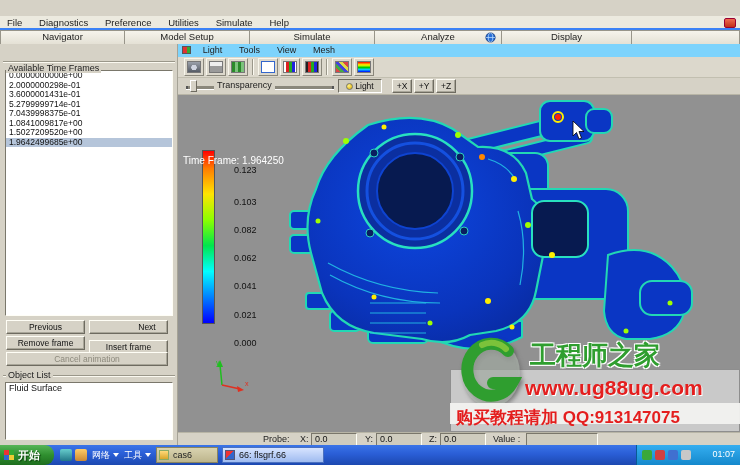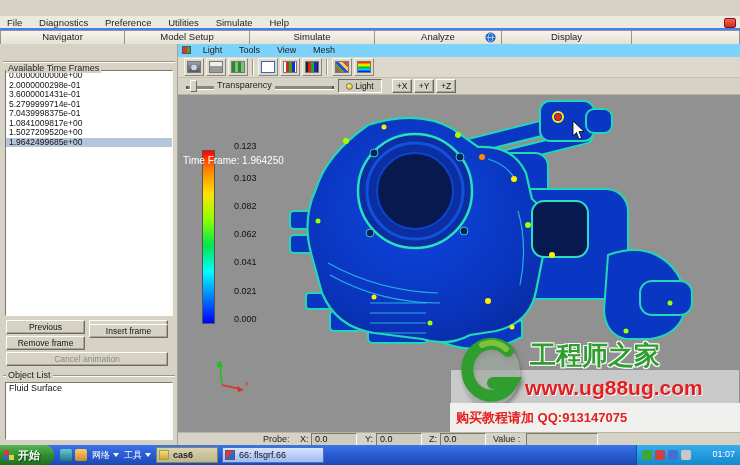--- a/index.html
+++ b/index.html
@@ -74,29 +74,29 @@
   .bulb { display:inline-block; width:7px; height:7px; border-radius:50%; margin-right:2px; vertical-align:-1px;
     background:radial-gradient(circle at 35% 35%,#fff48a,#e8c020 70%,#a08010); border:1px solid #776; }
   .axisbtn { position:absolute; top:1px; width:20px; height:14px; font-size:8.5px; line-height:12px; }
 
   
   .viewport { position:absolute; left:178px; top:95px; width:562px; height:337px; background:#919191; overflow:hidden; }
   .vp-title { position:absolute; left:47px; top:4px; color:#f2f2f2; font-size:11px; letter-spacing:0.3px; }
   .vp-timeframe { position:absolute; left:5px; top:60px; color:#fff; font-size:10px; z-index:4; }
   .colorbar { position:absolute; left:24px; top:55px; width:13px; height:174px; border:1px solid #555; z-index:3;
     background:linear-gradient(180deg,#f00 0%,#ff7b00 10%,#ffe400 25%,#8cff00 40%,#00e64d 55%,#00ffff 70%,#0080ff 85%,#0000ff 100%); }
-  .cb-label { position:absolute; left:56px; width:40px; font-size:9px; color:#111; z-index:3; }
+  .cb-label { position:absolute; left:56px; width:40px; font-size:9px; color:#111; z-index:3;margin-top:24px; }
   .preview-panel { position:absolute; left:272px; top:274px; width:290px; height:63px; background:#c9c9c9; border:1px solid #8e8e8e; z-index:5; }
   .wm-logo { position:absolute; left:282px; top:238px; z-index:6; filter:drop-shadow(2px 3px 2px rgba(60,60,60,0.6)); }
   .wm-title { position:absolute; left:352px; top:243px; z-index:6; font-size:26px; font-weight:bold; color:#2f9e2f;
     text-shadow:-1px -1px 0 #fff,1px -1px 0 #fff,-1px 1px 0 #fff,1px 1px 0 #fff; white-space:nowrap; }
   .wm-url { position:absolute; left:347px; top:281px; z-index:6; font-size:21px; font-weight:bold; color:#e41e1e;
     text-shadow:1px 1px 0 #fff; white-space:nowrap; }
-  .wm-contact { position:absolute; left:272px; top:308px; width:290px; height:30px; z-index:6; background:rgba(242,242,240,0.95);
-    font-size:13px; font-weight:bold; color:#e41e1e; line-height:29px; padding-left:6px; white-space:nowrap; }
+  .wm-contact { position:absolute; left:272px; top:308px; width:290px; height:21px; z-index:6; background:rgba(242,242,240,0.95);
+    font-size:17px; font-weight:bold; color:#e41e1e; line-height:29px; padding-left:6px; white-space:nowrap; }
   .model-svg,.triad-svg,.cursor-svg { position:absolute; }
   .model-svg { left:0; top:0; z-index:1; }
   .triad-svg { left:30px; top:262px; z-index:2; }
   .cursor-svg { left:394px; top:26px; z-index:7; }
 
   
   .probebar { position:absolute; left:178px; top:432px; width:562px; height:13px; background:#d6d2c6; border-top:1px solid #b8b5a6; font-size:9px; }
   .plabel { position:absolute; top:1px; color:#222; }
   .pfield { position:absolute; top:0px; height:24px; background:#cfccbe; border:1px solid; border-color:#7a776b #fffef6 #fffef6 #7a776b;
     font-size:9px; line-height:10px; padding-left:3px; color:#111; }
@@ -106,21 +106,21 @@
     background:linear-gradient(180deg,#3a74e8 0%,#2a5ed6 45%,#1c48b0 100%); }
   .startbtn { position:absolute; left:0; top:0; width:54px; height:20px; border-radius:0 9px 9px 0;
     background:linear-gradient(180deg,#58b558 0%,#2f8f2f 50%,#1e6e1e 100%); color:#fff; font-weight:bold; font-size:11px;
     line-height:20px; padding-left:18px; text-shadow:1px 1px 1px #0a400a; }
   .winflag { position:absolute; left:4px; top:5px; width:10px; height:10px; display:grid; grid-template-columns:5px 5px; grid-template-rows:5px 5px; }
   .winflag span { display:block; }
   .ql-icon { position:absolute; top:4px; width:12px; height:12px; border-radius:2px; }
   .tb-label { position:absolute; top:4px; color:#fff; font-size:9px; }
   .chev { position:absolute; top:8px; width:0; height:0; border-left:3px solid transparent; border-right:3px solid transparent; border-top:4px solid #fff; }
   .taskitem { position:absolute; top:2px; height:16px; font-size:9px; line-height:14px; padding-left:16px; white-space:nowrap; overflow:hidden; }
-  .task-khaki { background:linear-gradient(#d9d3b0,#bdb58c); border:1px solid #8a845e; color:#222;font-weight:bold; }
+  .task-khaki { background:linear-gradient(#d9d3b0,#bdb58c); border:1px solid #8a845e; color:#222; }
   .task-blue { background:linear-gradient(#d7e4ff,#9fbbf0); border:1px solid #4a70c0; color:#111; }
   .taskico { position:absolute; left:2px; top:2px; width:10px; height:10px; }
   .tray { position:absolute; right:0; top:0; width:104px; height:20px; border-left:1px solid #0a5a94;
     background:linear-gradient(180deg,#35aef0 0%,#1488cc 100%); }
   .tray-icon { position:absolute; top:5px; width:10px; height:10px; border-radius:2px; }
   .tray-time { position:absolute; right:5px; top:4px; color:#fff; font-size:9px; }
 </style>
 </head>
 <body>
 
@@ -164,21 +164,21 @@
       <div class="lrow">5.2799999714e-01</div>
       <div class="lrow">7.0439998375e-01</div>
       <div class="lrow">1.0841009817e+00</div>
       <div class="lrow">1.5027209520e+00</div>
       <div class="lrow sel">1.9642499685e+00</div>
     </div>
 
     <div class="btn3d" style="left:6px; top:276px; width:79px;">Previous</div>
     <div class="btn3d" style="left:89px; top:276px; width:79px;padding-left:37px;">Next</div>
     <div class="btn3d" style="left:6px; top:292px; width:79px;">Remove frame</div>
-    <div class="btn3d" style="left:89px; top:280px; width:79px;">Insert frame</div>
+    <div class="btn3d" style="left:89px; top:296px; width:79px;">Insert frame</div>
     <div class="btn3d disabled" style="left:6px; top:308px; width:162px;">Cancel animation</div>
 
     <span class="grouplabel" style="left:6px; top:326px;">Object List</span>
     <div class="groupline" style="left:3px; top:331px; width:172px;"></div>
     <div class="listbox" style="left:5px; top:338px; width:168px; height:58px;">
       <div class="lrow" style="font-size:9px; line-height:11px; height:11px;">Fluid Surface</div>
     </div>
   </div>
 
   <div class="submenu">

